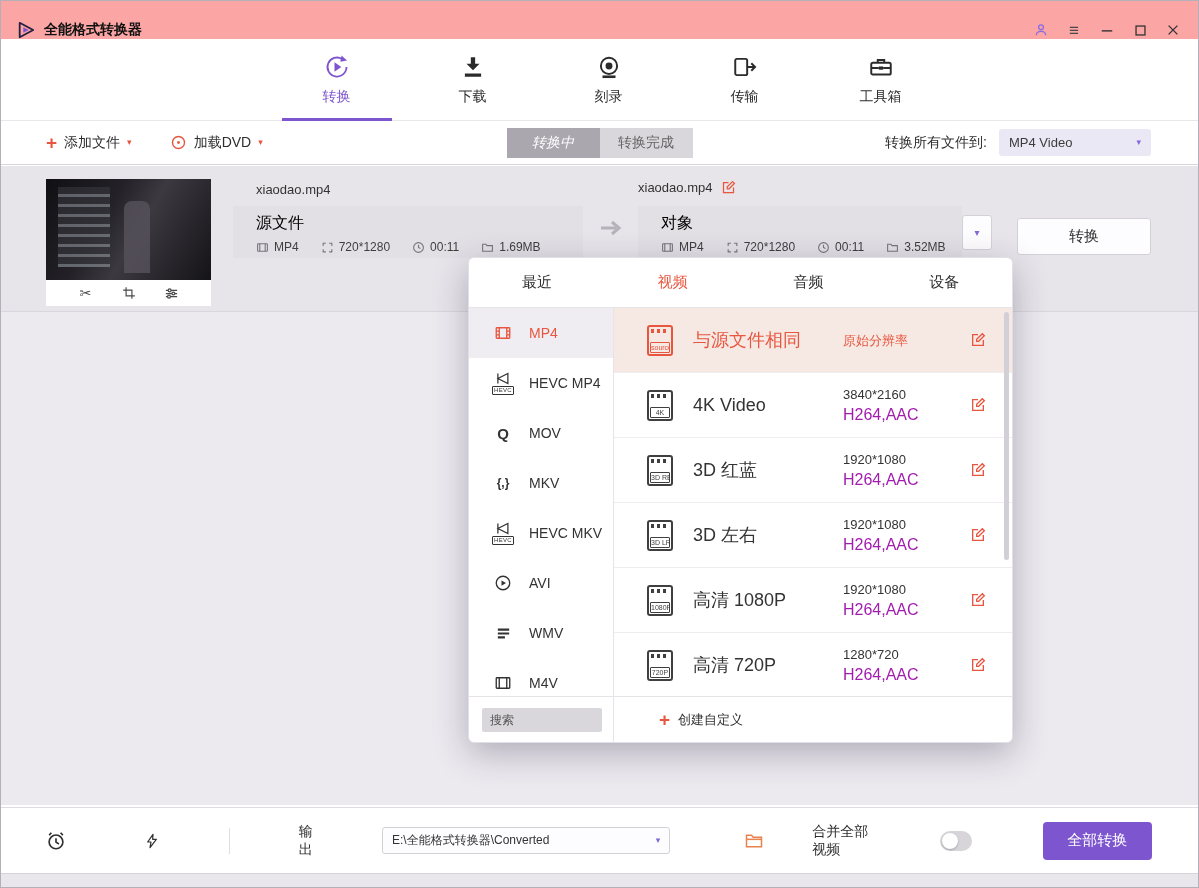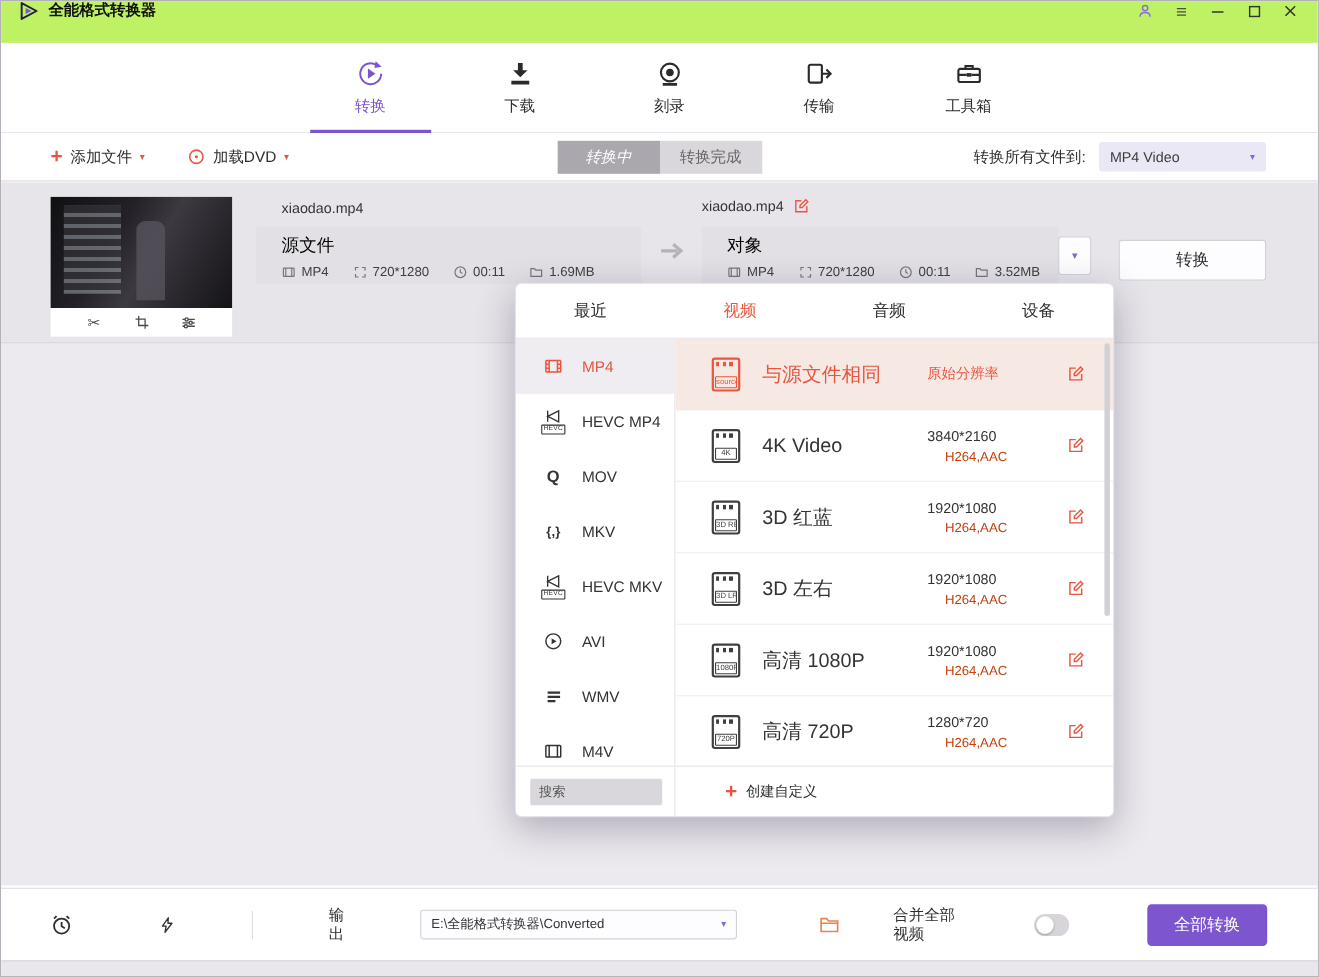--- a/index.html
+++ b/index.html
@@ -2,22 +2,22 @@
 <html><head>
 <meta charset="utf-8">
 <style>
   * { margin:0; padding:0; box-sizing:border-box; }
   html,body { background:#5a5760; }
   body { font-family:"Liberation Sans","DejaVu Sans",sans-serif; }
   .window { position:relative; width:1199px; height:888px; background:#fff;
             border:1px solid #b3b0ba; overflow:hidden; }
 
   
-  .titlebar { position:absolute; top:0; left:0; right:0; height:38px; background:#bef264;
-              display:flex; align-items:flex-start; padding:0 16px; }
+  .titlebar { position:absolute; top:0; left:0; right:0; height:38px; background:#fca5a5;
+              display:flex; align-items:flex-end; padding:0 16px; }
   .logo-icon { width:18px; height:18px; }
   .app-title { font-size:14px; font-weight:bold; color:#111; margin-left:9px; }
   .tb-right { margin-left:auto; display:flex; align-items:center; gap:15px; }
   .tb-btn { width:18px; height:18px; display:flex; align-items:center; justify-content:center;
             color:#4a4a4a; cursor:pointer; }
   .tb-btn.person { color:#8a6ce0; }
   .menu-glyph { font-size:17px; color:#4a4a4a; line-height:1; }
 
   
   .nav { position:absolute; top:38px; left:0; right:0; height:82px; background:#fff;
@@ -118,21 +118,21 @@
         text-align:center; border:1px solid #3f3f3f; border-radius:1px; color:#3f3f3f;
         overflow:hidden; white-space:nowrap; }
   .hl .pi { border-color:#e8563f; }
   .hl .pi::before { background:repeating-linear-gradient(90deg,#e8563f 0 3px,transparent 3px 6px); }
   .hl .pi .pb { border-color:#e8563f; color:#e8563f; }
   .preset-name { font-size:18px; color:#333; margin-left:20px; flex:0 0 150px; }
   .hl .preset-name { color:#e8563f; }
   .preset-detail { flex:1; padding-right:60px; }
   .preset-res { font-size:13px; color:#333; }
   .hl .preset-res { color:#e8563f; }
-  .preset-codec { font-size:12px; color:#c2410c; margin-top:4px;margin-left:16px; }
+  .preset-codec { font-size:16px; color:#a21caf; margin-top:4px; }
   .row-edit { position:absolute; right:26px; top:50%; transform:translateY(-50%);
               color:#e8563f; display:flex; cursor:pointer; }
   .scroll-thumb { position:absolute; right:3px; top:4px; width:5px; height:248px;
                   background:#d2d0d6; border-radius:3px; cursor:pointer; }
   .popup-footer { flex:0 0 46px; border-top:1px solid #e6e4e9; display:flex; align-items:center; }
   .pf-left { flex:0 0 145px; border-right:1px solid #e6e4e9; height:100%; display:flex;
              align-items:center; }
   .search-input { width:120px; height:24px; margin-left:13px; background:#d9d7dc; border:none;
                   border-radius:2px; font-size:12px; color:#444; padding:0 8px;
                   font-family:inherit; outline:none; }

